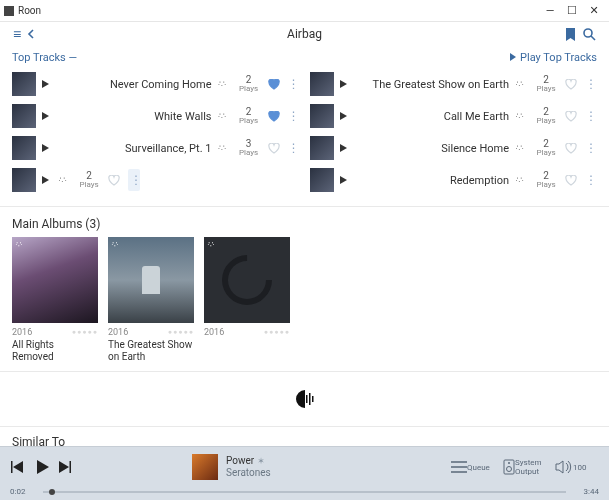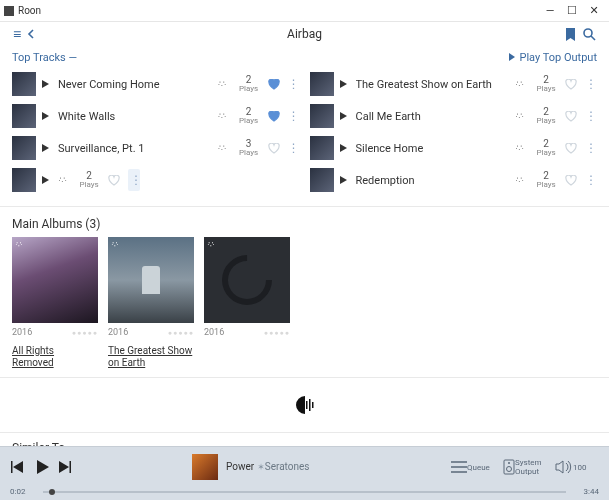--- a/index.html
+++ b/index.html
@@ -17,60 +17,60 @@
 
 .sectionbar { height: 22px; display: flex; align-items: center; padding: 0 12px; font-size: 11px; }
 .sectionbar .left { color: #3b6aa0; cursor: pointer; }
 .sectionbar .right { margin-left: auto; color: #3b6aa0; cursor: pointer; display: flex; align-items: center; gap: 3px; }
 
 .tracks { display: flex; padding: 4px 12px 10px 12px; gap: 10px; }
 .col { flex: 1; display: flex; flex-direction: column; gap: 8px; }
 .track { display: flex; align-items: center; gap: 6px; font-size: 11px; height: 24px; }
 .track .art { width: 24px; height: 24px; background: linear-gradient(135deg,#2a3140,#5c6478); flex-shrink: 0; }
 .track .play { width: 10px; color: #333; cursor: pointer; font-size: 8px; }
-.track .name { flex: 1; color: #333; white-space: nowrap; overflow: hidden; text-overflow: ellipsis; }
+.track .name { flex: 1; color: #333; white-space: nowrap; overflow: hidden; text-overflow: ellipsis; text-align: right; }
 .track .tidal { width: 12px; color: #888; font-size: 9px; letter-spacing: -1px; }
 .track .plays { width: 26px; text-align: center; font-size: 8px; color: #888; line-height: 1; }
 .track .plays .n { font-size: 10px; color: #555; display: block; }
 .track .heart { width: 14px; text-align: center; color: #cfd6dd; cursor: pointer; }
 .track .heart.on { color: #5a8fd6; }
 .track .more { width: 12px; text-align: center; color: #8fa7c6; cursor: pointer; font-size: 12px; }
 .track .more.hl { background: #eaf1f9; border-radius: 2px; padding: 4px 2px; }
 
 .divider { height: 1px; background: #e9e9e9; margin: 4px 0; }
 
 .mainalbums { padding: 6px 12px 4px 12px; }
 .mainalbums .hdr { display: flex; align-items: flex-start; font-size: 12px; }
 .mainalbums .hdr .ttl { color: #333; }
 .mainalbums .hdr .links { margin-left: auto; text-align: right; font-size: 10px; color: #3b6aa0; line-height: 1.4; }
 .albrow { display: flex; gap: 10px; margin-top: 6px; }
 .album { width: 86px; }
 .album .cover { width: 86px; height: 86px; background: #2b2e33; position: relative; }
 .album .cover .tb { position: absolute; top: 3px; left: 3px; font-size: 8px; color: #fff; letter-spacing: -1px; }
-.album .meta { display: flex; align-items: flex-end; margin-top: 4px; font-size: 9px; color: #888; }
+.album .meta { display: flex; align-items: center; margin-top: 4px; font-size: 9px; color: #888; }
 .album .meta .stars { margin-left: auto; color: #d9d9d9; font-size: 7px; letter-spacing: 1px; }
-.album .name { font-size: 10px; color: #333; margin-top: 8px; line-height: 1.2; min-height: 22px; text-decoration: underline; }
+.album .name { font-size: 10px; color: #333; margin-top: 2px; line-height: 1.2; min-height: 22px; }
 
 .cover.c1 { background: linear-gradient(160deg,#b7a6c7 0%, #6b4d73 40%, #1c1620 100%); }
 .cover.c2 { background: linear-gradient(180deg,#5b7184 0%, #8a98a3 50%, #3a4147 100%); display:flex; align-items:center; justify-content:center; }
 .cover.c2::after { content:""; width:18px; height:28px; background:#cbd3d8; border-radius:3px 3px 0 0; }
 .cover.c3 { background: #2b2e33; display: flex; align-items: center; justify-content: center; }
 .cover.c3::after { content:""; width:38px; height:38px; border:6px solid #1c1e22; border-radius:50%; border-top-color: transparent; transform: rotate(45deg);}
 
 .roonlogo { display: flex; align-items: center; justify-content: center; height: 46px; }
 .roonlogo svg { width: 24px; height: 24px; }
 
 .similar { padding: 4px 12px; font-size: 12px; color: #333; }
 
 .playbar { position: absolute; left: 0; right: 0; bottom: 0; height: 54px; background: #d7dee6; border-top: 1px solid #c6cdd5; display: flex; flex-direction: column; }
 .playbar .row { display: flex; align-items: center; height: 40px; padding: 0 10px; gap: 8px; }
 .pbtn { width: 16px; text-align: center; cursor: pointer; color: #222; font-size: 12px; }
 .pbtn.big { font-size: 16px; }
 .nowart { width: 26px; height: 26px; background: linear-gradient(135deg,#d97a2b,#6b2a12); margin-left: 110px; }
-.nowtxt { display: flex; font-size: 10px; line-height: 1.2; }
+.nowtxt { display: flex; flex-direction: column; font-size: 10px; line-height: 1.2; }
 .nowtxt .t { color: #333; display: flex; align-items: center; gap: 3px; }
 .nowtxt .a { color: #6b7884; }
 .rtool { display: flex; flex-direction: row; align-items: center; font-size: 8px; color: #5a6878; width: 44px; cursor: pointer; }
 .rtool .ic { font-size: 14px; height: 16px; display: flex; align-items: center; }
 .progress { display: flex; align-items: center; gap: 18px; padding: 0 10px 4px 10px; font-size: 8px; color: #5a6878; }
 .progress .bar { flex: 1; height: 2px; background: #b7c0ca; position: relative; }
 .progress .bar .dot { position: absolute; left: 1%; top: -2px; width: 6px; height: 6px; background: #444; border-radius: 50%; }
 
 svg { display: block; }
 </style>
@@ -109,21 +109,21 @@
 
 <div class="sectionbar">
   <div class="left">
     <span>Top Tracks</span>
     <span> —</span>
   </div>
   <div class="right">
     <svg width="8" height="8" viewBox="0 0 8 8">
         <path d="M1 0v8l6-4z" fill="#3b6aa0"></path>
       </svg>
-    <span>Play Top Output</span>
+    <span>Play Top Tracks</span>
   </div>
 </div>
 
 <div class="tracks">
   <div class="col" id="col-left">
       <div class="track">
     <div class="art"></div>
     <div class="play">
           <svg width="7" height="8" viewBox="0 0 7 8">
             <path d="M0 0v8l7-4z" fill="#333"></path>

